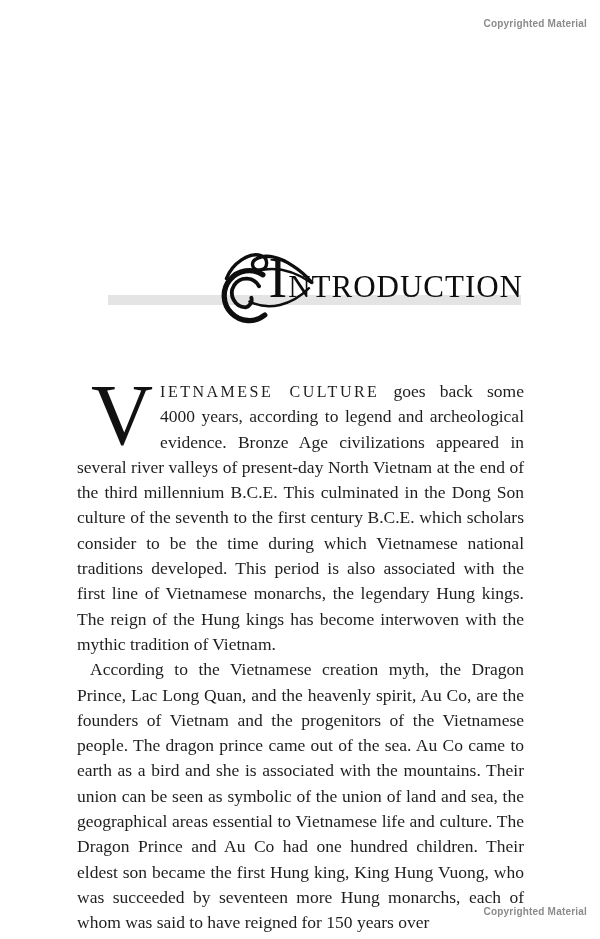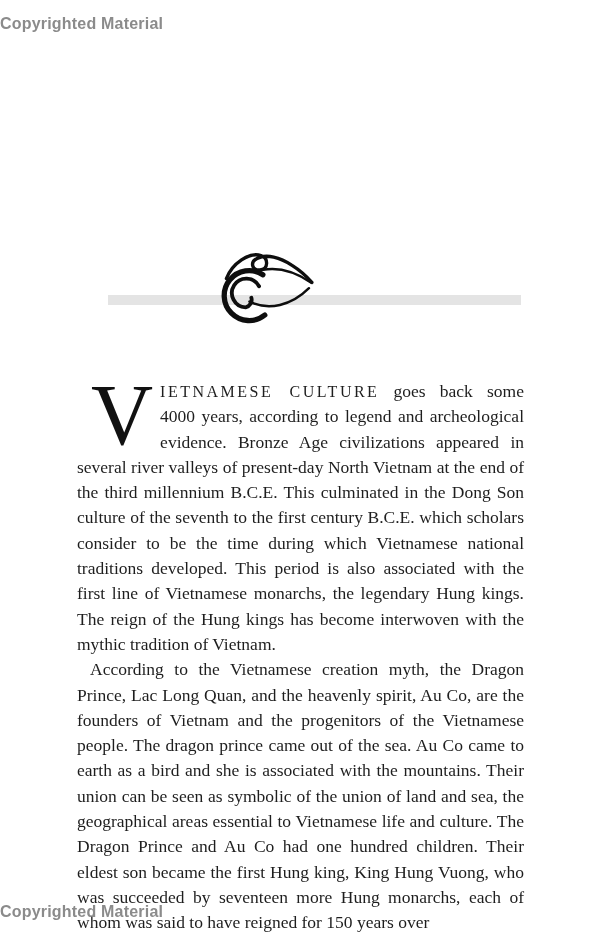--- a/index.html
+++ b/index.html
@@ -8,24 +8,24 @@
     width:600px; height:939px;
     background:#ffffff;
     font-family:"Liberation Serif", serif;
     color:#1e1e1e;
     overflow:hidden;
   }
 
   
   .watermark {
     position:absolute; left:0; width:587px;
-    text-align:left;
+    text-align:right;
     font-family:"Liberation Sans", sans-serif;
     font-weight:bold;
-    font-size:16px; line-height:14px;
+    font-size:10px; line-height:14px;
     color:#8b8b8b;
     letter-spacing:0.2px;
   }
   .watermark.top { top:17px; }
   .watermark.bottom { top:905px; }
 
   
   .heading-rule {
     position:absolute;
     left:108px; top:295px;
@@ -88,20 +88,23 @@
   <div class="heading-rule"></div>
 
   <svg class="ornament" viewBox="0 0 110 100" fill="none" stroke="#0e0e0e" stroke-linecap="round">
     <path d="M 58,32 A 26,26 0 1 0 60,74" stroke-width="5.5"></path>
     <path d="M 54,44 A 15,15 0 1 0 40,66 A 8,8 0 0 0 46,56" stroke-width="4"></path>
     <path d="M 20,36 C 26,20 44,8 56,12 C 64,15 64,26 55,27 C 47,28 44,19 52,15 C 62,10 76,14 88,22 C 96,27 103,33 109,40" stroke-width="3.5"></path>
     <path d="M 58,27 C 74,24 90,28 108,40" stroke-width="2.5"></path>
     <path d="M 44,60 C 64,70 88,64 106,46" stroke-width="2.5"></path>
   </svg>
 
+  <div class="chapter-title">
+    <span class="title-initial">I</span><span class="title-rest">NTRODUCTION</span>
+  </div>
 
   <div class="body-text">
     <p class="para-1">
       <span class="dropcap">V</span><span class="lead-caps">IETNAMESE CULTURE</span>
       <span>goes back some 4000 years, according to legend and archeological evidence. Bronze Age civilizations appeared in several river valleys of present-day North Vietnam at the end of the third millennium B.C.E. This culminated in the Dong Son culture of the seventh to the first century B.C.E. which scholars consider to be the time during which Vietnamese national traditions developed. This period is also associated with the first line of Vietnamese monarchs, the legendary Hung kings. The reign of the Hung kings has become interwoven with the mythic tradition of Vietnam.</span>
     </p>
     <p class="para-2">
       <span>According to the Vietnamese creation myth, the Dragon Prince, Lac Long Quan, and the heavenly spirit, Au Co, are the founders of Vietnam and the progenitors of the Vietnamese people. The dragon prince came out of the sea. Au Co came to earth as a bird and she is associated with the mountains. Their union can be seen as symbolic of the union of land and sea, the geographical areas essential to Vietnamese life and culture. The Dragon Prince and Au Co had one hundred children. Their eldest son became the first Hung king, King Hung Vuong, who was succeeded by seventeen more Hung monarchs, each of whom was said to have reigned for 150 years over</span>
     </p>
   </div>

